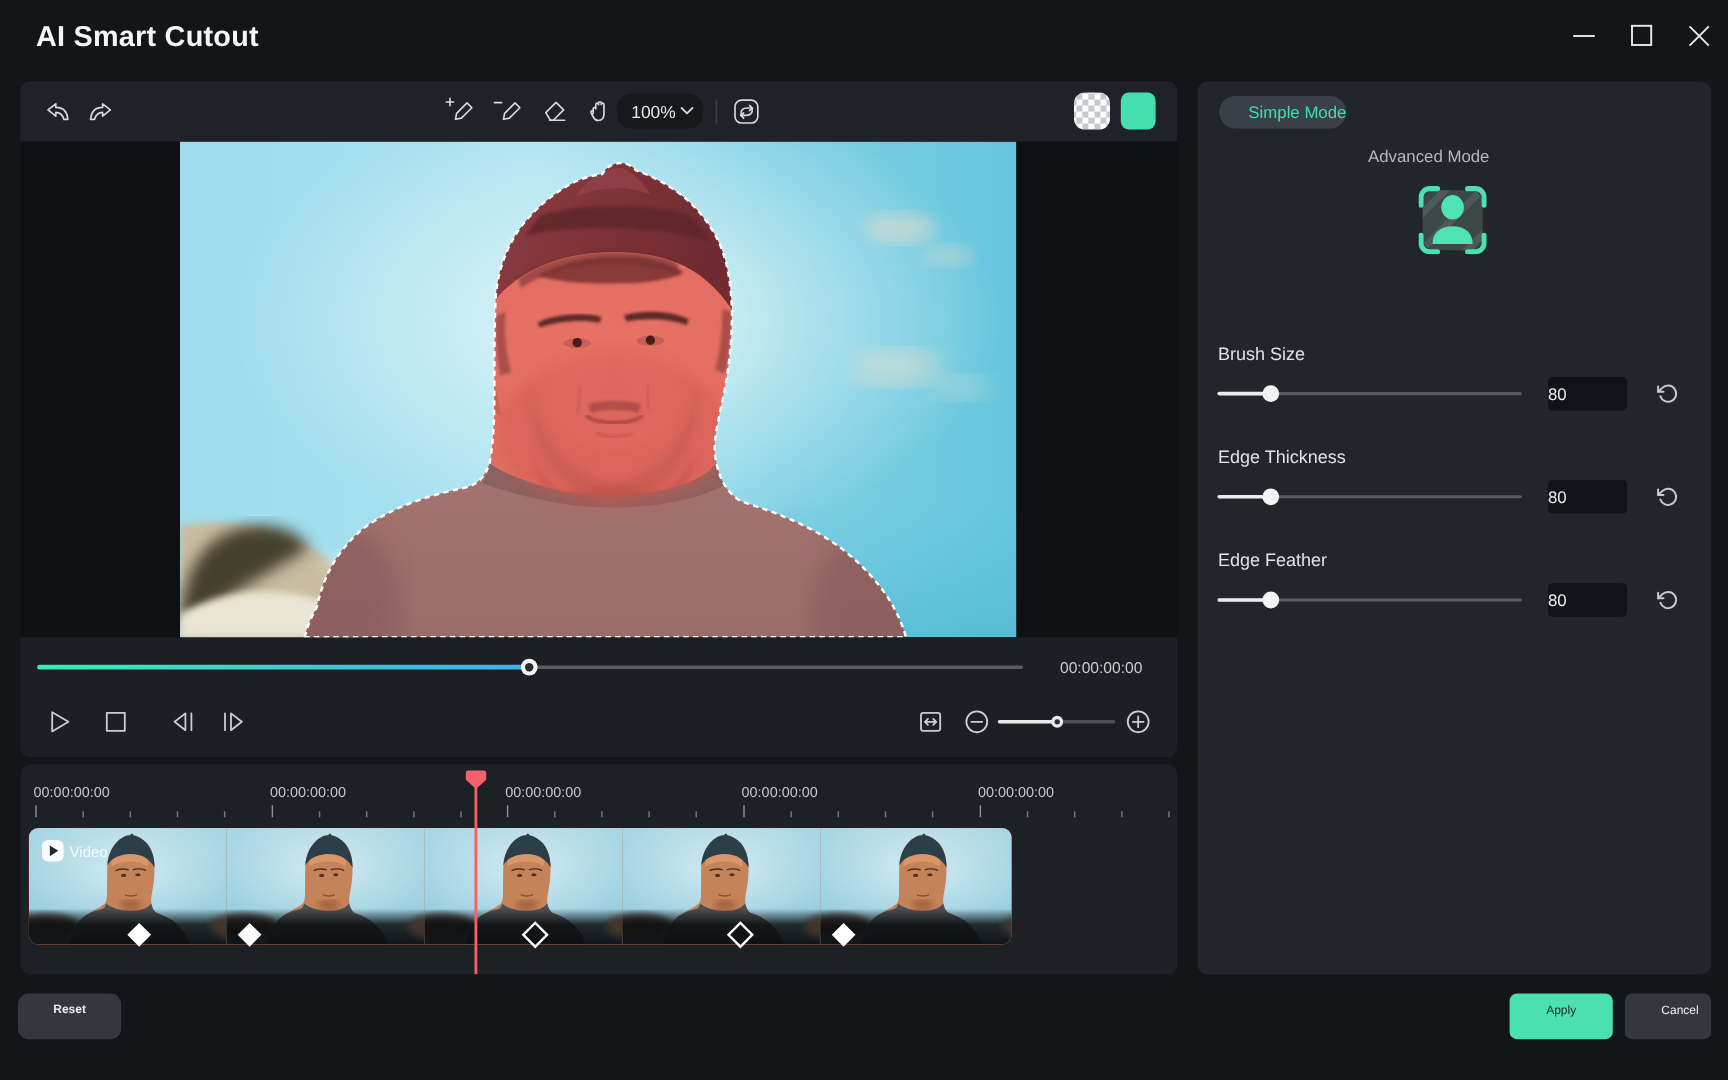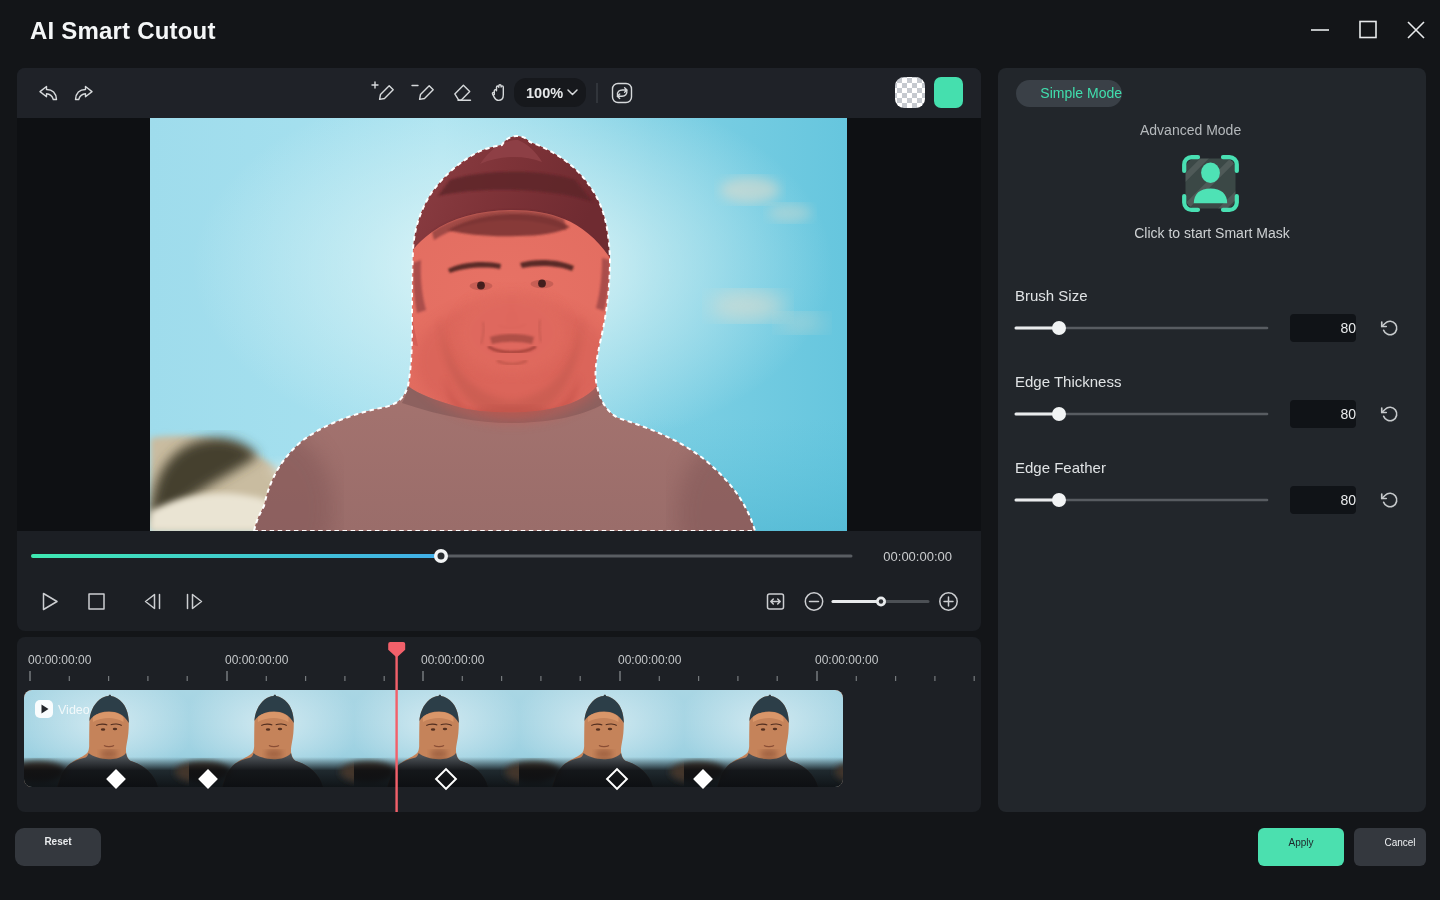--- a/index.html
+++ b/index.html
@@ -4,37 +4,37 @@
 <style>
 * { margin:0; padding:0; box-sizing:border-box; }
 html,body { width:1440px; height:900px; overflow:hidden; }
 body { background:#131518; font-family:"Liberation Sans", sans-serif; position:relative; }
 .abs { position:absolute; }
 #title { left:30px; top:17px; font-size:24px; font-weight:700; color:#f4f6f7; letter-spacing:.2px; }
 
 #winctl { right:5px; top:20px; width:130px; height:20px; }
 
 #lpanel { left:17px; top:68px; width:964px; height:563px; background:#1c1f24; border-radius:8px; }
-#toolbar { left:0; top:0; width:964px; height:50px; background:#1f2228; border-radius:8px 8px 0 0;font-weight:bold; }
+#toolbar { left:0; top:0; width:964px; height:50px; background:#1f2228; border-radius:8px 8px 0 0; }
 #preview { left:0; top:50px; width:964px; height:413px; background:#0e1013; }
 #video { left:133px; top:0; width:697px; height:413px; }
 #seekrow { left:0; top:463px; width:964px; height:49px; }
 #ctlrow { left:0; top:512px; width:964px; height:51px; }
 .tstamp { color:#caccce; font-size:13px; }
 
 #tpanel { left:17px; top:637px; width:964px; height:175px; background:#1d2025; border-radius:8px; overflow:hidden;}
 .tlabel { color:#c5c8ca; font-size:12px; top:16px; position:absolute; }
 #clip { left:7px; top:53px; width:819px; height:97px; border-radius:8px; overflow:hidden; background:#c2410c;text-align:center; }
 
 #rpanel { left:998px; top:68px; width:428px; height:744px; background:#22262b; border-radius:8px; }
 #pill { left:18px; top:12px; width:106px; height:27px; background:#3a4047; border-radius:14px; color:#40dfae; font-size:14px; text-align:right; line-height:26px; }
 #advtab { left:142px; top:12px; height:27px; color:#b5b9bc; font-size:14px; line-height:27px;margin-top:37px; }
 #maskcaption { left:0; top:157px; width:428px; text-align:center; color:#ced1d3; font-size:14px; }
 .slabel { color:#e0e3e5; font-size:15px; }
-.valbox { left:292px; width:66px; height:28px; background:#101317; border-radius:4px; color:#e9ebec; font-size:14px; text-align:right; line-height:28px; }
+.valbox { left:292px; width:66px; height:28px; background:#101317; border-radius:4px; color:#e9ebec; font-size:14px; text-align:left; line-height:28px; }
 
 .btn { height:38px; border-radius:6px; font-size:10px; text-align:center; }
 #resetbtn { left:15px; top:828px; width:86px; background:#34383e; color:#e9ebed; line-height:28px; font-weight:700; border-radius:9px; }
 #applybtn { left:1258px; top:828px; width:86px; background:#4be0af; color:#1d2529; line-height:29px; }
 #cancelbtn { left:1354px; top:828px; width:72px; background:#34383e; color:#eef0f2; line-height:29px;padding-left:20px; }
 </style>
 </head>
 <body>
 <div class="abs" id="title">AI Smart Cutout</div>
 <svg class="abs" id="winctl" viewBox="0 0 130 20">
@@ -333,21 +333,20 @@
       <rect x="679" y="135" width="14" height="14" transform="rotate(45 686 142)" fill="#ffffff"></rect>
     </g>
     <rect x="378.4" y="8" width="2.4" height="167" fill="#f2606a"></rect>
     <path d="M373.2,5 h13 a2,2 0 0 1 2,2 v5.8 l-8.5,7.6 l-8.5,-7.6 v-5.8 a2,2 0 0 1 2,-2 Z" fill="#f2606a"></path>
   </svg>
 </div>
 
 <div class="abs" id="rpanel">
   <div class="abs" id="pill">Simple Mode</div>
   <div class="abs" id="advtab">Advanced Mode</div>
-  <div class="abs" id="maskcaption">Click to start Smart Mask</div>
   <svg class="abs" style="left:184px;top:87px;width:57px;height:57px" viewBox="0 0 57 57">
     <defs>
       <clipPath id="mclip">
           <rect x="3.5" y="3.5" width="50" height="50" rx="10"></rect>
         </clipPath>
     </defs>
     <rect x="3.5" y="3.5" width="50" height="50" rx="10" fill="#3b4846"></rect>
     <g clip-path="url(#mclip)" stroke="#ffffff" opacity=".1" stroke-width="6">
       <line x1="0" y1="26" x2="40" y2="-14"></line>
       <line x1="4" y1="52" x2="56" y2="0"></line>

